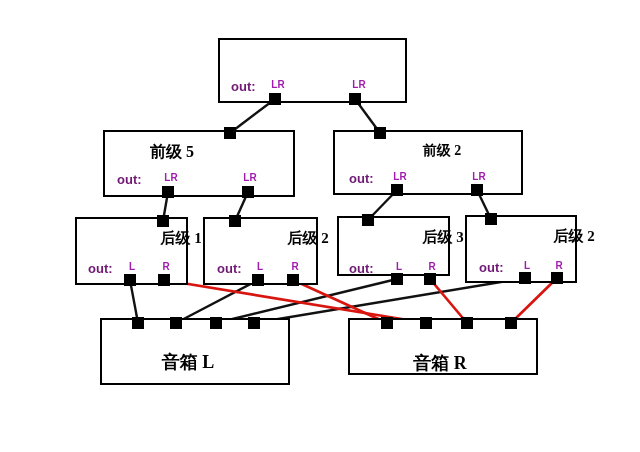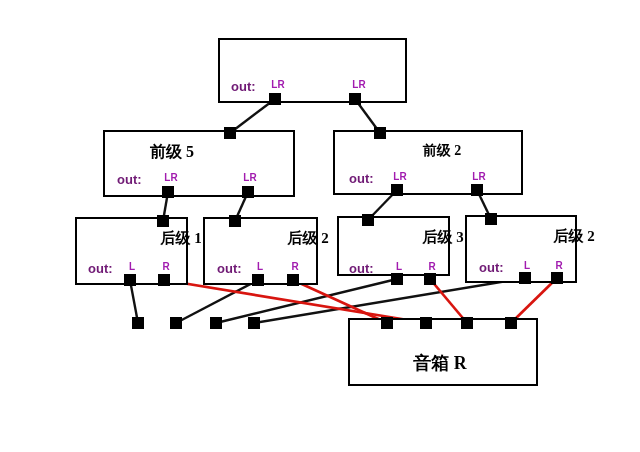--- a/index.html
+++ b/index.html
@@ -51,21 +51,21 @@
   #box-post3 .p1{left:93px;top:43px;}
 
   #box-post4{left:465px;top:215px;width:112px;height:68px;}
   #box-post4 .title{left:63px;}
   #box-post4 .outp{left:12px;top:43px;}
   #box-post4 .p0{left:60px;top:43px;}
   #box-post4 .p1{left:92px;top:43px;}
 
   #box-spkl{left:100px;top:318px;width:190px;height:67px;}
   #box-spkl .title{left:86px;top:30px;font-size:18px;}
-  #box-spkr{left:348px;top:318px;width:190px;height:68px;}
+  #box-spkr{left:348px;top:318px;width:190px;height:57px;}
   #box-spkr .title{left:90px;top:31px;font-size:18px;}
 </style>
 </head>
 <body>
 
 <div id="stage">
 
   <svg id="wire-layer">
       <line x1="275" y1="99" x2="230" y2="133" stroke="#111111" stroke-width="2.4"></line>
       <line x1="355" y1="99" x2="380" y2="133" stroke="#111111" stroke-width="2.4"></line>
@@ -124,20 +124,23 @@
     <span class="port p1">R</span>
   </div>
 
   <div class="box post" id="box-post4">
     <span class="title">后级 2</span>
     <span class="outp">out:</span>
     <span class="port p0">L</span>
     <span class="port p1">R</span>
   </div>
 
+  <div class="box" id="box-spkl">
+    <span class="title">音箱 L</span>
+  </div>
 
   <div class="box" id="box-spkr">
     <span class="title">音箱 R</span>
   </div>
 
 <div class="terminal" style="left: 269px; top: 93px;"></div>
     <div class="terminal" style="left: 349px; top: 93px;"></div>
     <div class="terminal" style="left: 224px; top: 127px;"></div>
     <div class="terminal" style="left: 162px; top: 186px;"></div>
     <div class="terminal" style="left: 242px; top: 186px;"></div>

